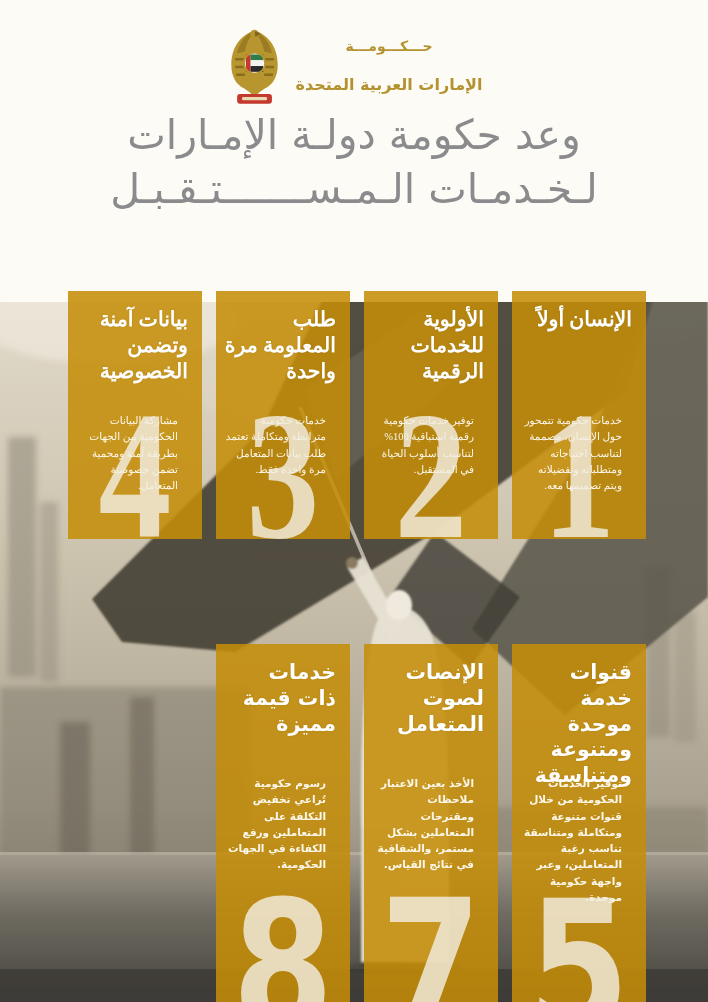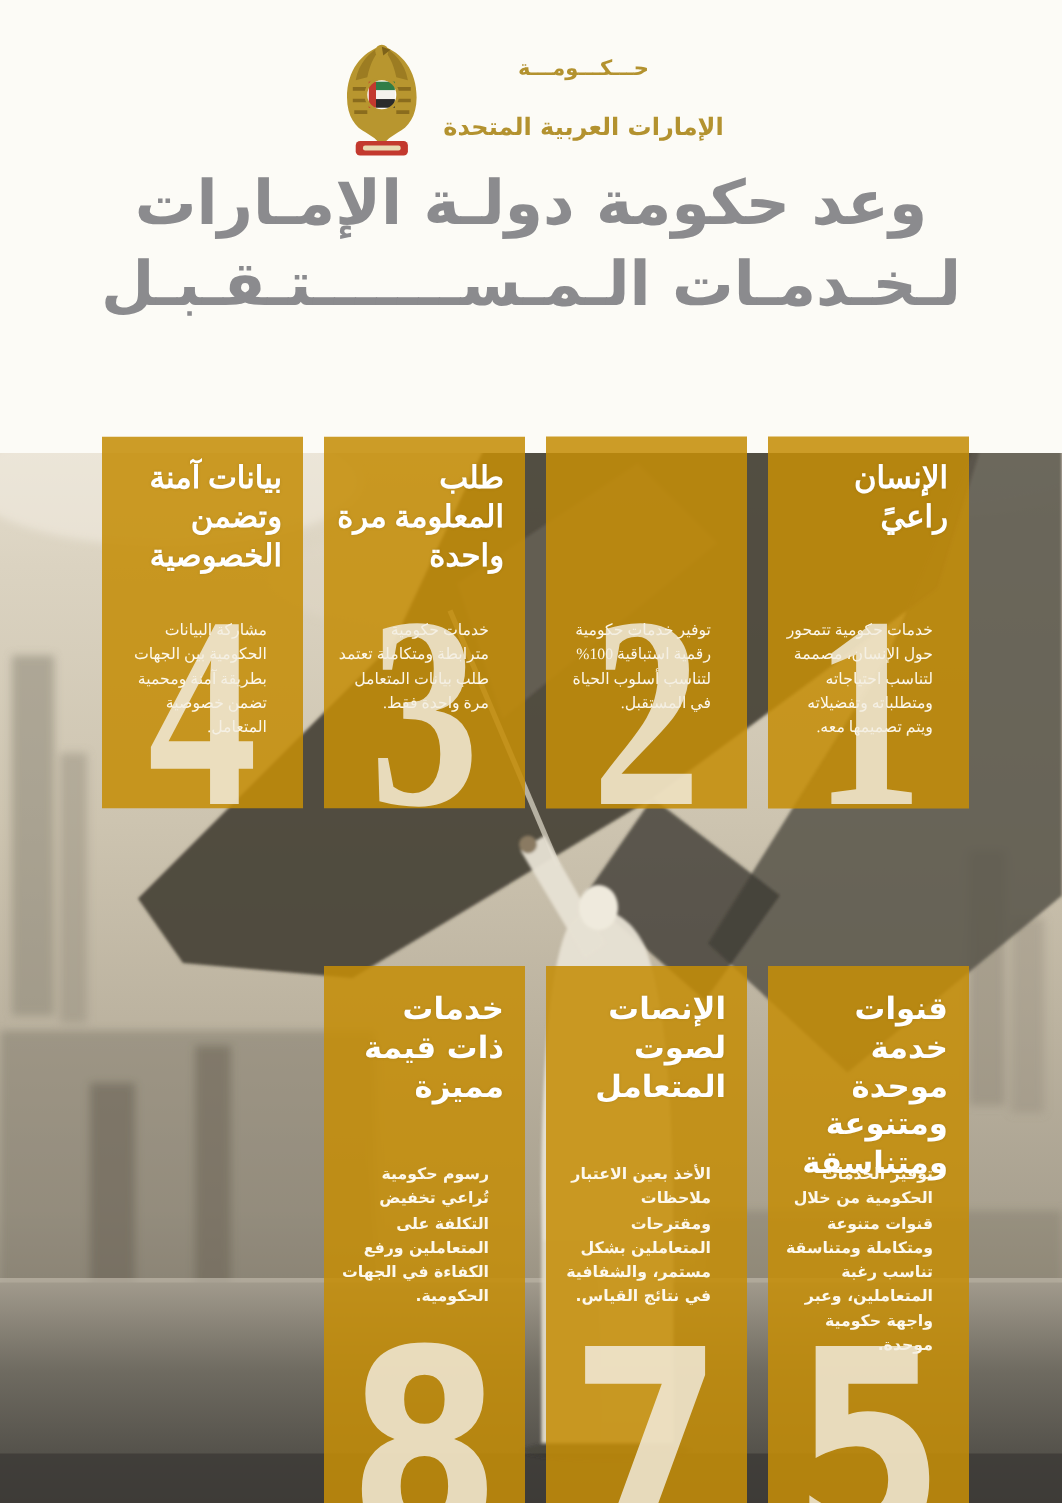--- a/index.html
+++ b/index.html
@@ -10,21 +10,21 @@
   }
   
   .header { position:absolute; top:0; left:0; right:0; height:302px; background:#fcfbf6; z-index:1; }
   .logo-block { position:absolute; top:26px; left:50%; transform:translateX(-50%);
     display:flex; flex-direction:row; align-items:flex-start; gap:12px; direction:ltr; }
   .emblem { width:58px; height:82px; flex:0 0 auto; }
   .logo-text { text-align:center; color:#b3922f; padding-top:12px; }
   .logo-line1 { font-size:14px; font-weight:bold; letter-spacing:2px; }
   .logo-line2 { font-size:16px; font-weight:bold; margin-top:21px; white-space:nowrap; }
   .title { position:absolute; top:108px; left:0; right:0; text-align:center;
-    color:#8b8b8e; font-weight:bold; font-size:41px; line-height:1.32; }
+    color:#8b8b8e; font-weight:normal; font-size:41px; line-height:1.32; }
   
   .photo { position:absolute; top:267px; left:0; width:708px; height:735px;
     background:linear-gradient(180deg,#e8e1d2 0px,#dbd3c1 110px,#cdc4b0 280px,#bbb29f 420px,#a9a190 540px,#918a7b 620px);
   }
   .scene { position:absolute; inset:0; display:block; }
   
   .row { position:absolute; left:68px; display:grid; grid-template-columns:repeat(4,134px);
     column-gap:14px; direction:rtl; z-index:2; }
   .row1 { top:291px; }
   .row2 { top:644px; }
@@ -129,25 +129,26 @@
         <path d="M361,560 L361,695 L400,695 L398,560 Z" fill="#d8d2c2" opacity="0.6"></path>
         <path d="M390,372 L347,300 L363,290 L404,362 Z" fill="#e7e2d4" opacity="0.95"></path>
         <circle cx="352" cy="296" r="6" fill="#8a7a62"></circle>
         <ellipse cx="399" cy="338" rx="13" ry="15" fill="#efeadd"></ellipse>
       </g>
     </svg>
   </div>
 
   <div class="row row1">
     <div class="card">
-      <div class="card-title">الإنسان راعيً</div>
+      <div class="card-title">الإنسان أولاً</div>
       <div class="card-body">خدمات حكومية تتمحور حول الإنسان، مصممة لتناسب احتياجاته ومتطلباته وتفضيلاته ويتم تصميمها معه.</div>
       <div class="card-num">1</div>
     </div>
     <div class="card">
+      <div class="card-title">الأولوية للخدمات الرقمية</div>
       <div class="card-body">توفير خدمات حكومية رقمية استباقية 100% لتناسب أسلوب الحياة في المستقبل.</div>
       <div class="card-num">2</div>
     </div>
     <div class="card">
       <div class="card-title">طلب المعلومة مرة واحدة</div>
       <div class="card-body">خدمات حكومية مترابطة ومتكاملة تعتمد طلب بيانات المتعامل مرة واحدة فقط.</div>
       <div class="card-num">3</div>
     </div>
     <div class="card">
       <div class="card-title">بيانات آمنة وتضمن الخصوصية</div>

